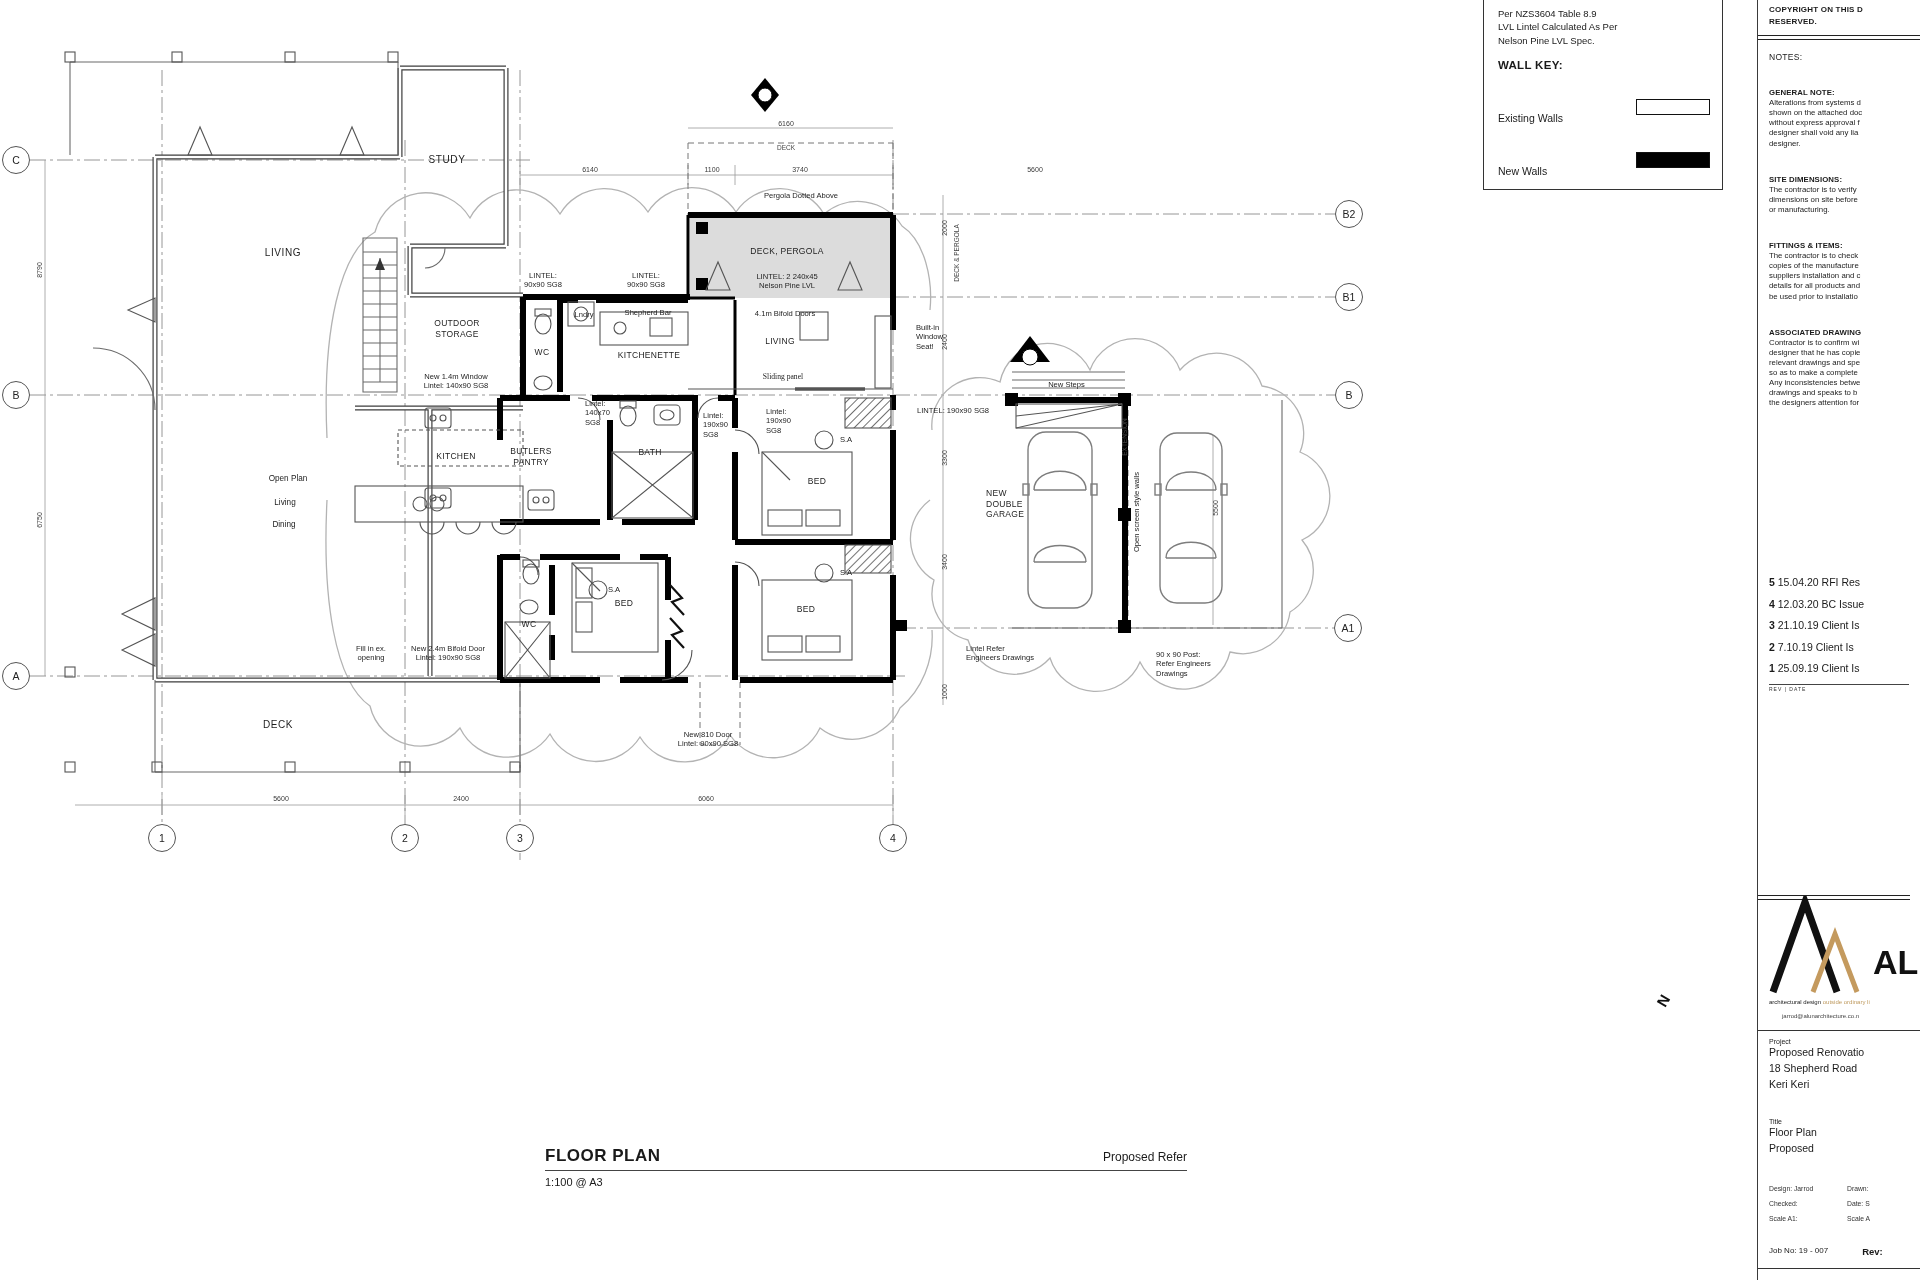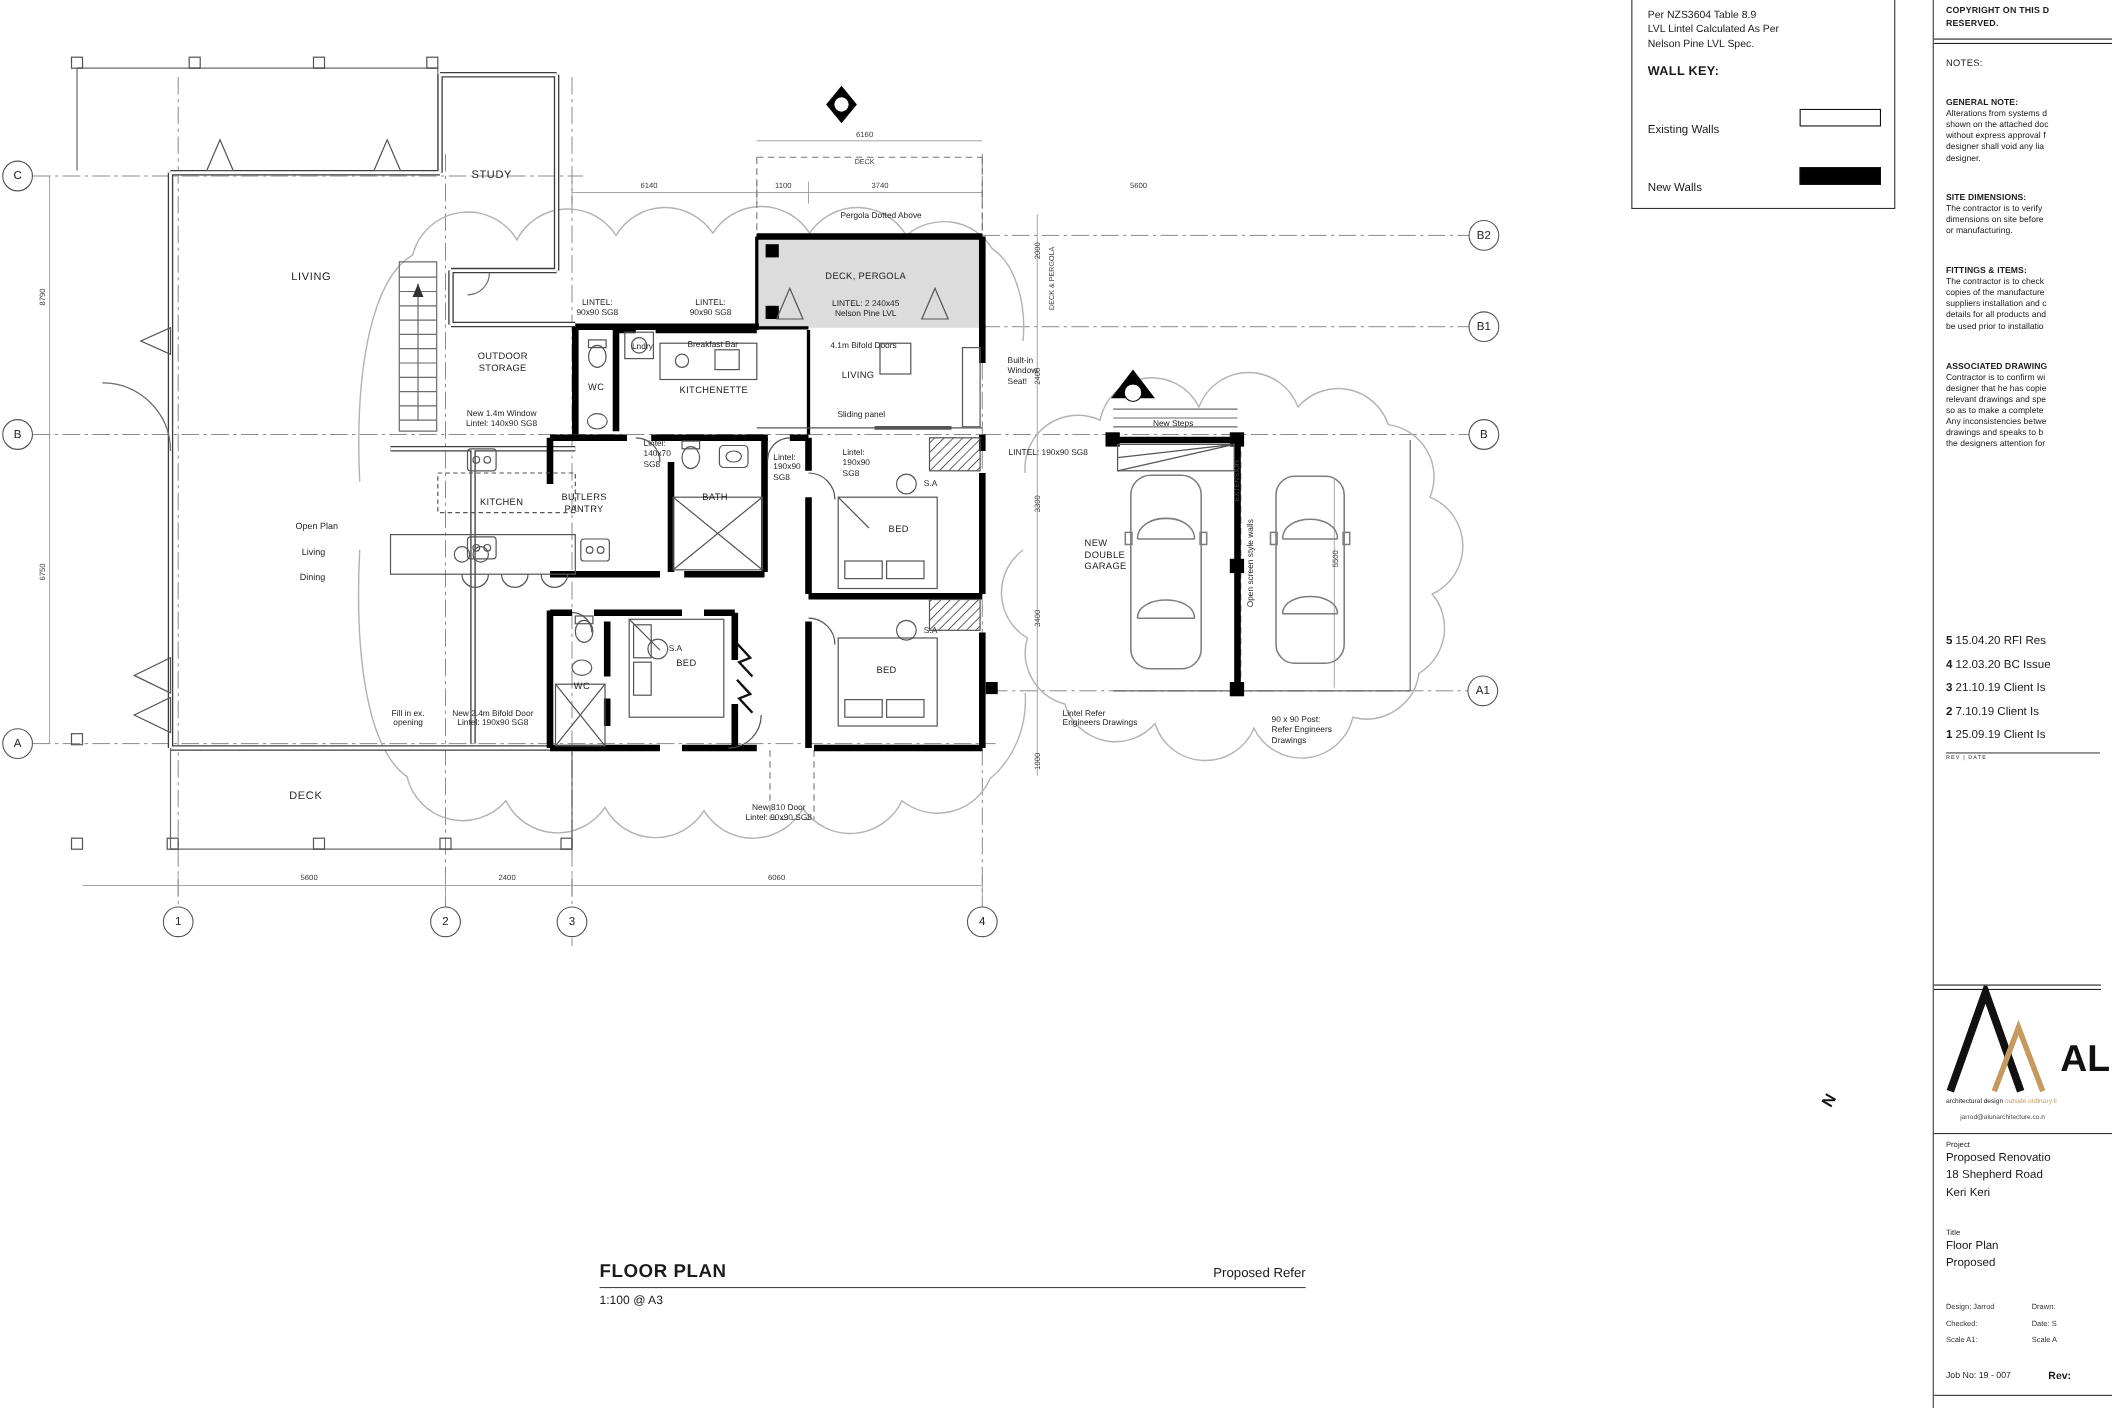--- a/index.html
+++ b/index.html
@@ -288,33 +288,33 @@
 
   <div class="plb room" style="left: 283px; top: 253px; transform: translate(-50%, -50%);">LIVING</div>
       <div class="plb room" style="left: 447px; top: 160px; transform: translate(-50%, -50%);">STUDY</div>
       <div class="plb rs" style="left: 457px; top: 329px; transform: translate(-50%, -50%);">OUTDOOR
 STORAGE</div>
       <div class="plb sm" style="left: 543px; top: 280px; transform: translate(-50%, -50%);">LINTEL:
 90x90 SG8</div>
       <div class="plb sm" style="left: 646px; top: 280px; transform: translate(-50%, -50%);">LINTEL:
 90x90 SG8</div>
       <div class="plb sm" style="left: 584px; top: 315px; transform: translate(-50%, -50%);">Lndry</div>
-      <div class="plb sm" style="left: 648px; top: 313px; transform: translate(-50%, -50%);">Breakfast Bar</div>
+      <div class="plb sm" style="left: 648px; top: 313px; transform: translate(-50%, -50%);">Shepherd Bar</div>
       <div class="plb rs" style="left: 542px; top: 352px; transform: translate(-50%, -50%);">WC</div>
       <div class="plb rs" style="left: 649px; top: 355px; transform: translate(-50%, -50%);">KITCHENETTE</div>
       <div class="plb sm" style="left: 801px; top: 196px; transform: translate(-50%, -50%);">Pergola Dotted Above</div>
       <div class="plb rs" style="left: 787px; top: 251px; transform: translate(-50%, -50%);">DECK, PERGOLA</div>
       <div class="plb sm" style="left: 787px; top: 281px; transform: translate(-50%, -50%);">LINTEL: 2 240x45
 Nelson Pine LVL</div>
       <div class="plb sm" style="left: 785px; top: 314px; transform: translate(-50%, -50%);">4.1m Bifold Doors</div>
       <div class="plb rs" style="left: 780px; top: 341px; transform: translate(-50%, -50%);">LIVING</div>
       <div class="plb sm" style="left: 916px; top: 337px; text-align: left; transform: translate(0px, -50%);">Built-in
 Window
 Seat!</div>
-      <div class="plb sm" style="left: 783px; top: 377px; transform: translate(-50%, -50%);">Sliding panel</div>
+      <div class="plb sm" style="left: 783px; top: 377px; transform: translate(-50%, -50%); font-family: Liberation Serif, serif;">Sliding panel</div>
       <div class="plb sm" style="left: 456px; top: 381px; transform: translate(-50%, -50%);">New 1.4m Window
 Lintel: 140x90 SG8</div>
       <div class="plb sm" style="left: 1043px; top: 385px; transform: translate(-50%, -50%); padding-left: 47px;">New Steps</div>
       <div class="plb sm" style="left: 953px; top: 411px; transform: translate(-50%, -50%);">LINTEL: 190x90 SG8</div>
       <div class="plb rs" style="left: 456px; top: 456px; transform: translate(-50%, -50%);">KITCHEN</div>
       <div class="plb rs" style="left: 531px; top: 457px; transform: translate(-50%, -50%);">BUTLERS
 PANTRY</div>
       <div class="plb rs" style="left: 650px; top: 452px; transform: translate(-50%, -50%);">BATH</div>
       <div class="plb sm" style="left: 585px; top: 413px; text-align: left; transform: translate(0px, -50%);">Lintel:
 140x70

